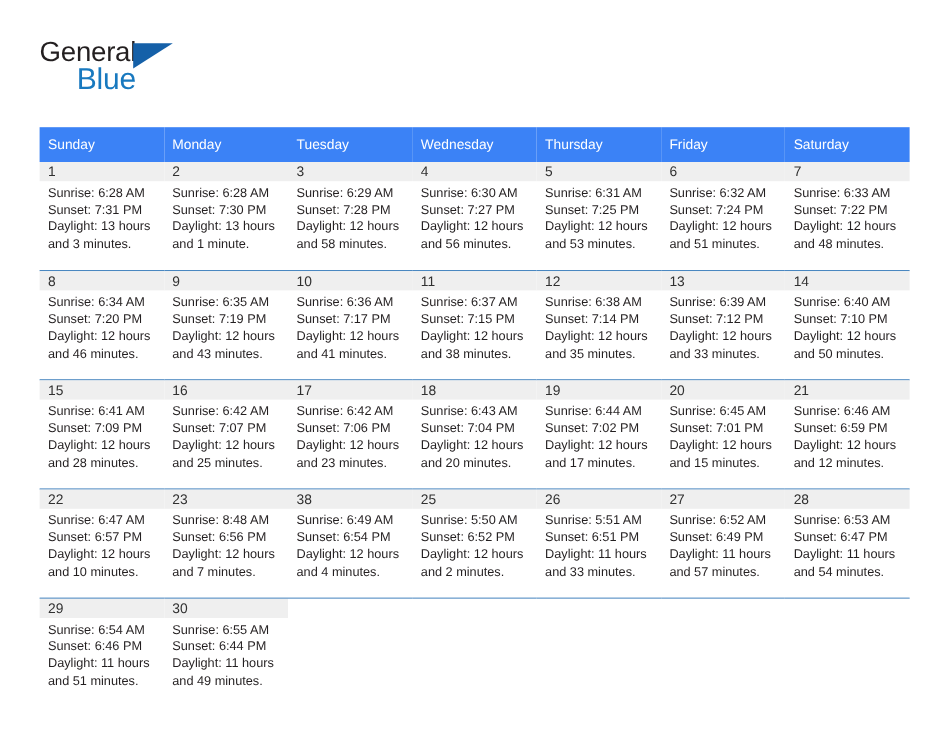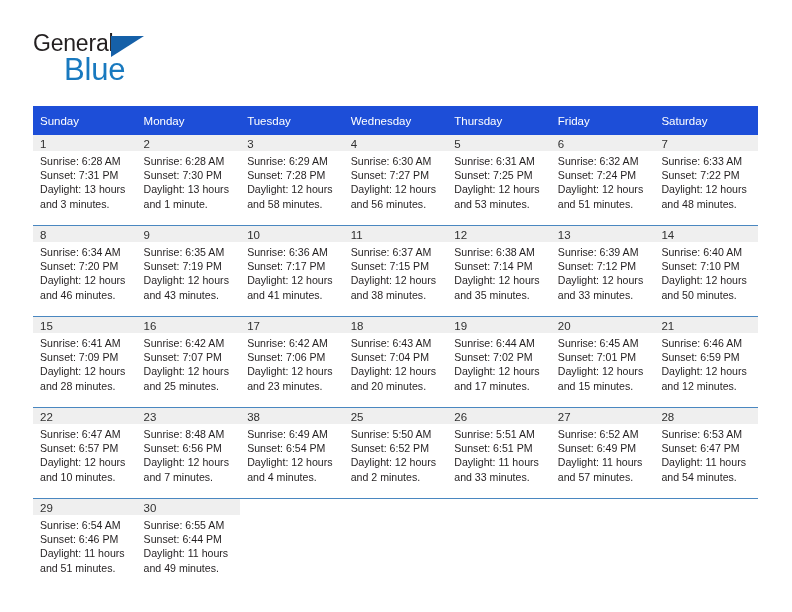--- a/index.html
+++ b/index.html
@@ -43,21 +43,21 @@
     font-size: 23px;
     letter-spacing: -0.2px;
     color: #231f20;
     font-family: "Liberation Sans", sans-serif;
     white-space: nowrap;
   }
   .brand-blue {
     position: absolute;
     left: 31px;
     top: 22px;
-    font-size: 31px;
+    font-size: 25px;
     letter-spacing: -0.2px;
     color: #1879bf;
     font-family: "Liberation Sans", sans-serif;
     white-space: nowrap;
   }
   .brand-mark {
     position: absolute;
     left: 78px;
     top: 6px;
     width: 0;
@@ -95,21 +95,21 @@
     width: 725px;
   }
   .cal-table {
     width: 725px;
     border-collapse: collapse;
     table-layout: fixed;
   }
   .cal-table col { width: 103.57px; }
 
   thead th {
-    background: #1d4ed8;
+    background: #3b82f6;
     color: #ffffff;
     font-size: 11.5px;
     font-weight: normal;
     text-align: left;
     padding: 5px 0 5px 7px;
     height: 19px;
     vertical-align: middle;
     border: none;
   }
 

